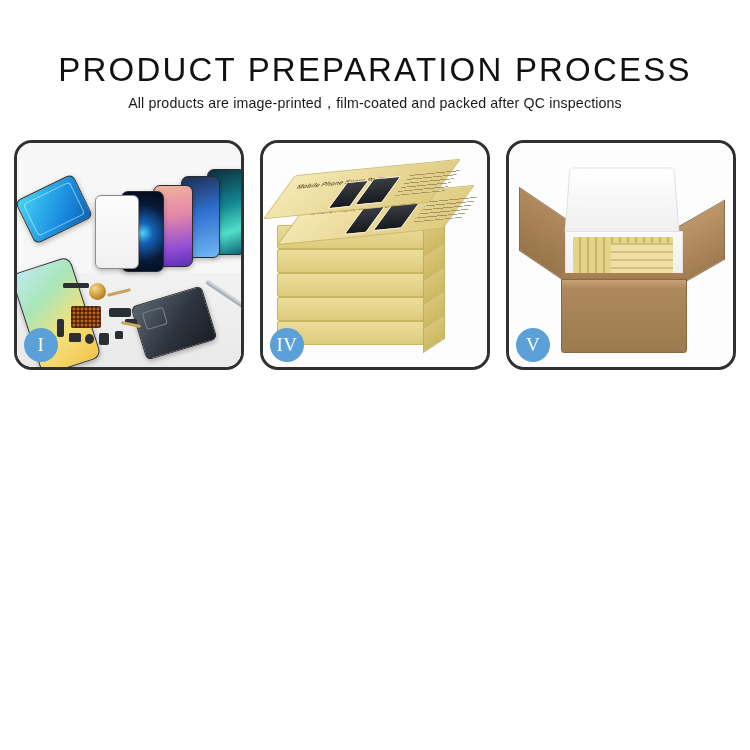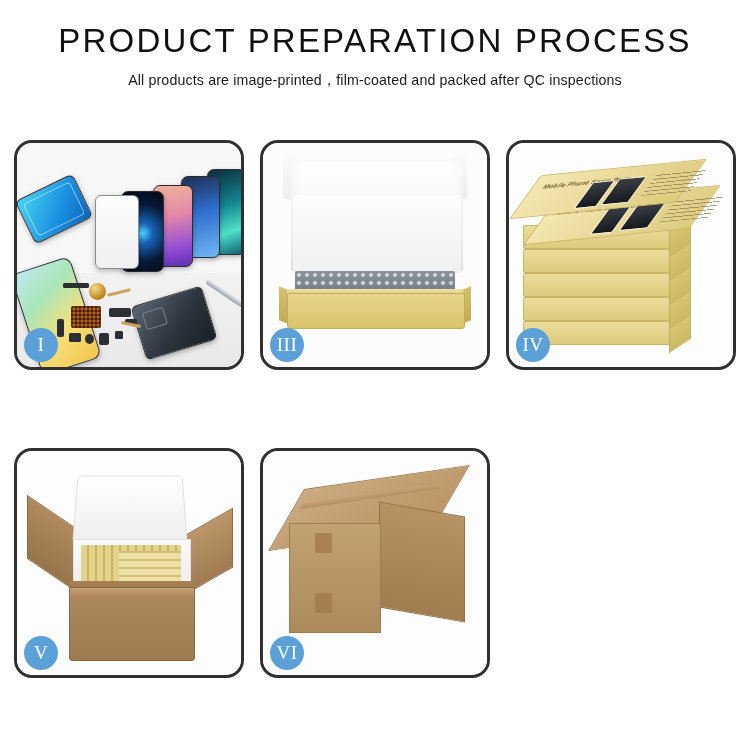--- a/index.html
+++ b/index.html
@@ -11,34 +11,34 @@
     width: 750px;
     height: 750px;
     font-family: "Liberation Sans", sans-serif;
     overflow: hidden;
     position: relative;
   }
 
   
   #header {
     width: 750px;
-    padding-top: 24px;
+    padding-top: 53px;
     text-align: center;
   }
   #page-title {
     font-family: "Liberation Sans", sans-serif;
     font-size: 33px;
     font-weight: 500;
     letter-spacing: 2.2px;
     color: #111111;
     line-height: 1.05;
     white-space: nowrap;
   }
   #page-subtitle {
-    margin-top: 12px;
+    margin-top: 6px;
     font-family: "Liberation Sans", sans-serif;
     font-size: 14.2px;
     font-weight: 400;
     letter-spacing: 0.15px;
     color: #1a1a1a;
     white-space: nowrap;
   }
 
   
   #panel-grid {
@@ -399,35 +399,20 @@
       <div class="part" style="left:40px;top:176px;width:7px;height:18px;border-radius:2px;"></div>
       <div class="part" style="left:108px;top:176px;width:12px;height:6px;"></div>
       <div class="flex-c" style="left:90px;top:148px;width:24px;transform:rotate(-14deg);"></div>
       <div class="flex-c" style="left:104px;top:180px;width:20px;transform:rotate(12deg);"></div>
       <div class="tweezer"></div>
     </div>
     <div class="badge">I</div>
   </div>
 
 
-  <div class="panel">
-    <div class="panel-stage">
-      <div class="p3-bg"></div>
-      <div class="p3-foam-flap-l"></div>
-      <div class="p3-foam-flap-r"></div>
-      <div class="p3-foam-back"></div>
-      <div class="p3-foam-front"></div>
-      <div class="p3-wrap"></div>
-      <div class="p3-box-left"></div>
-      <div class="p3-box-right"></div>
-      <div class="p3-box-rim"></div>
-      <div class="p3-box-front"></div>
-    </div>
-    <div class="badge">III</div>
-  </div>
 
   <div class="panel">
     <div class="panel-stage">
       <div class="p4-bg"></div>
       <div class="stackwrap">
         <div class="sbox" style="left:14px;top:178px;">
             <div class="sbox-side"></div>
           </div>
         <div class="sbox" style="left:14px;top:154px;">
             <div class="sbox-side"></div>
@@ -468,26 +453,14 @@
       <div class="c5-lid-foam"></div>
       <div class="c5-foam-inner"></div>
       <div class="c5-content"></div>
       <div class="c5-content2"></div>
       <div class="c5-body-persp"></div>
       <div class="c5-body"></div>
     </div>
     <div class="badge">V</div>
   </div>
 
-  <div class="panel">
-    <div class="panel-stage">
-      <div class="p6-bg"></div>
-      <div class="c6-top"></div>
-      <div class="c6-seam"></div>
-      <div class="c6-right"></div>
-      <div class="c6-left"></div>
-      <div class="tape" style="left:52px;top:82px;"></div>
-      <div class="tape" style="left:52px;top:142px;"></div>
-    </div>
-    <div class="badge">VI</div>
-  </div>
 
 </div>
 
 </body></html>

